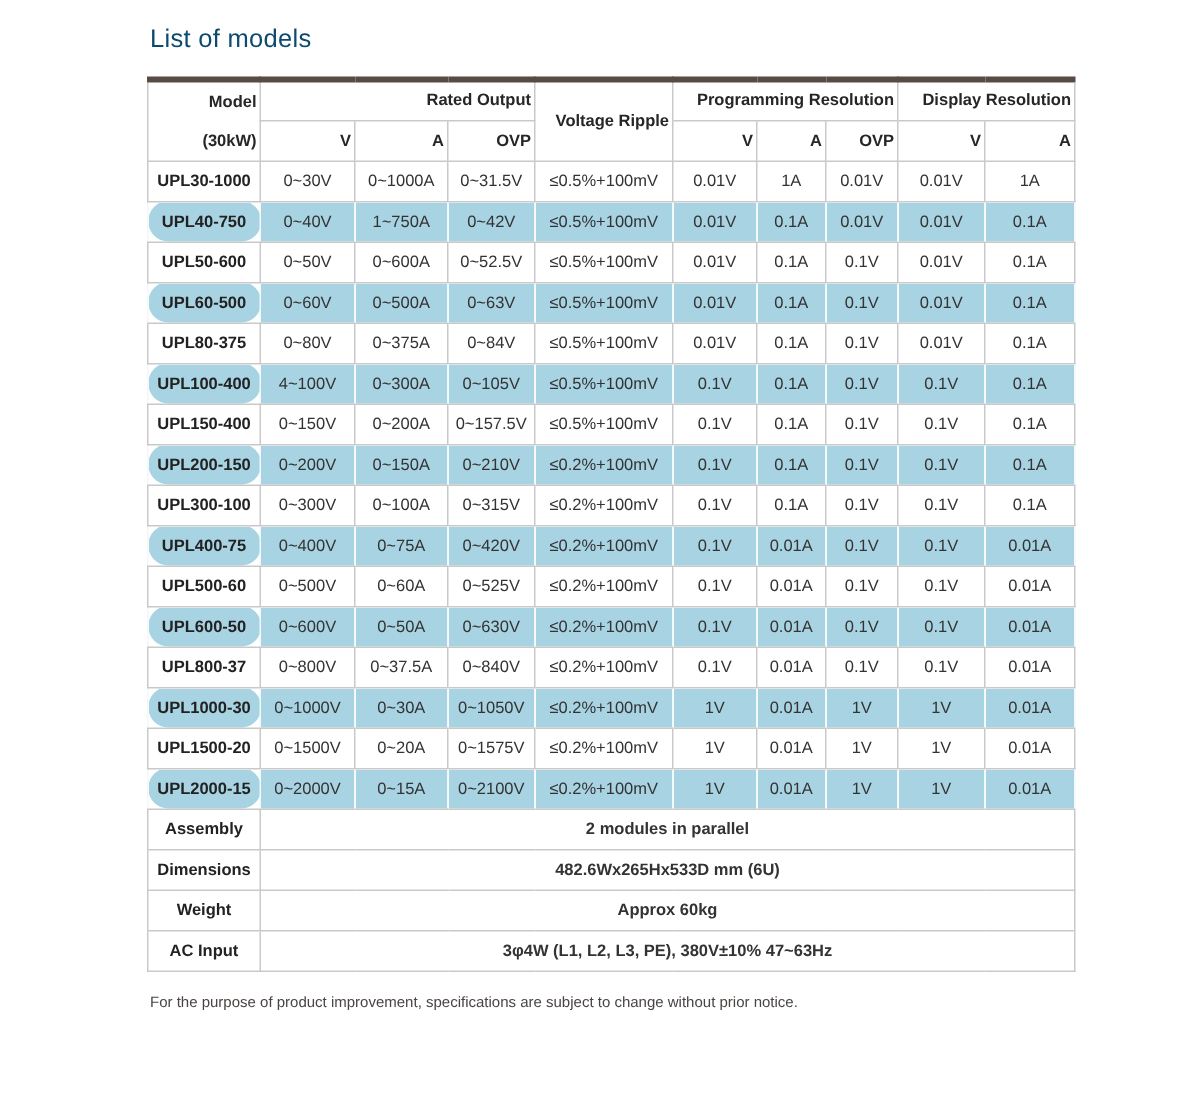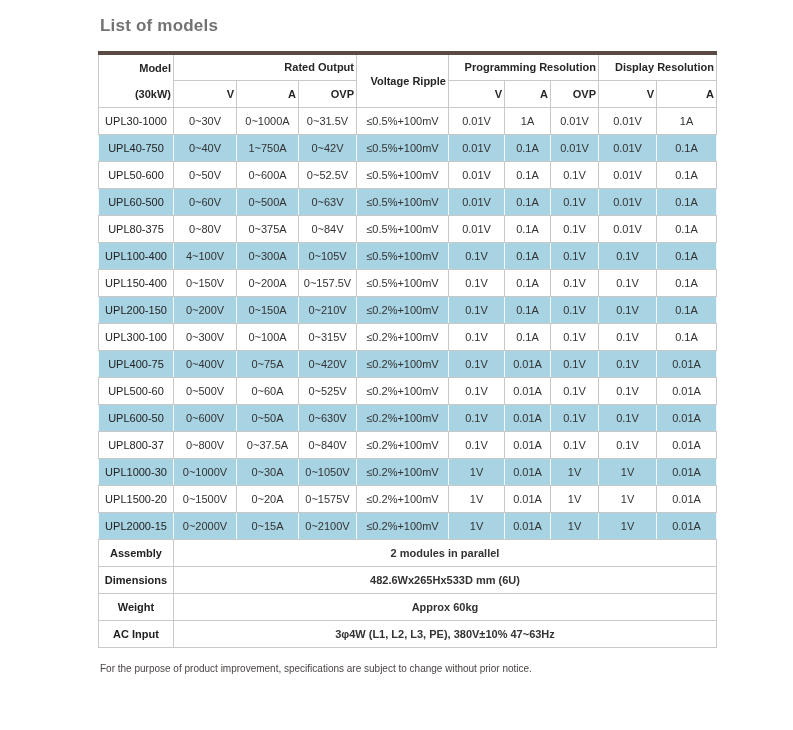--- a/index.html
+++ b/index.html
@@ -10,23 +10,23 @@
   }
   .page {
     width: 793px;
     height: 730px;
     background: #ffffff;
     box-sizing: border-box;
     padding: 16px 0 0 98px;
   }
   .page-title {
     font-size: 17px;
-    color: #737373;
+    color: #0c4a6e;
     margin: 0 0 15px 2px;
-    font-weight: 700;
+    font-weight: 400;
     letter-spacing: 0.2px;
   }
   table.spec-table {
     width: 618px;
     border-collapse: collapse;
     table-layout: fixed;
     border-top: 4px solid #5a4a44;
     border-left: 1px solid #c9c9c9;
     border-right: 1px solid #c9c9c9;
     border-bottom: 1px solid #c9c9c9;
@@ -50,21 +50,21 @@
     background: #ffffff;
     text-align: right;
   }
   .model-head {
     line-height: 1.1;
   }
   .model-head .l1 { display: block; margin-bottom: 14px; }
   .model-head .l2 { display: block; }
   tr.alt td { background: #a8d3e2; }
   tr.alt td { border-left-color: #f2f7f9; border-right-color: #f2f7f9; }
-  td.model { font-weight: normal; color: #222222; }
+  td.model { font-weight: bold; color: #222222; border-radius: 13px; }
   td.spec-label {
     font-weight: bold;
     text-align: left;
     padding-left: 10px;
     color: #222222;
     margin-left: 24px;
   }
   td.spec-value {
     text-align: left;
     padding-left: 13px;

